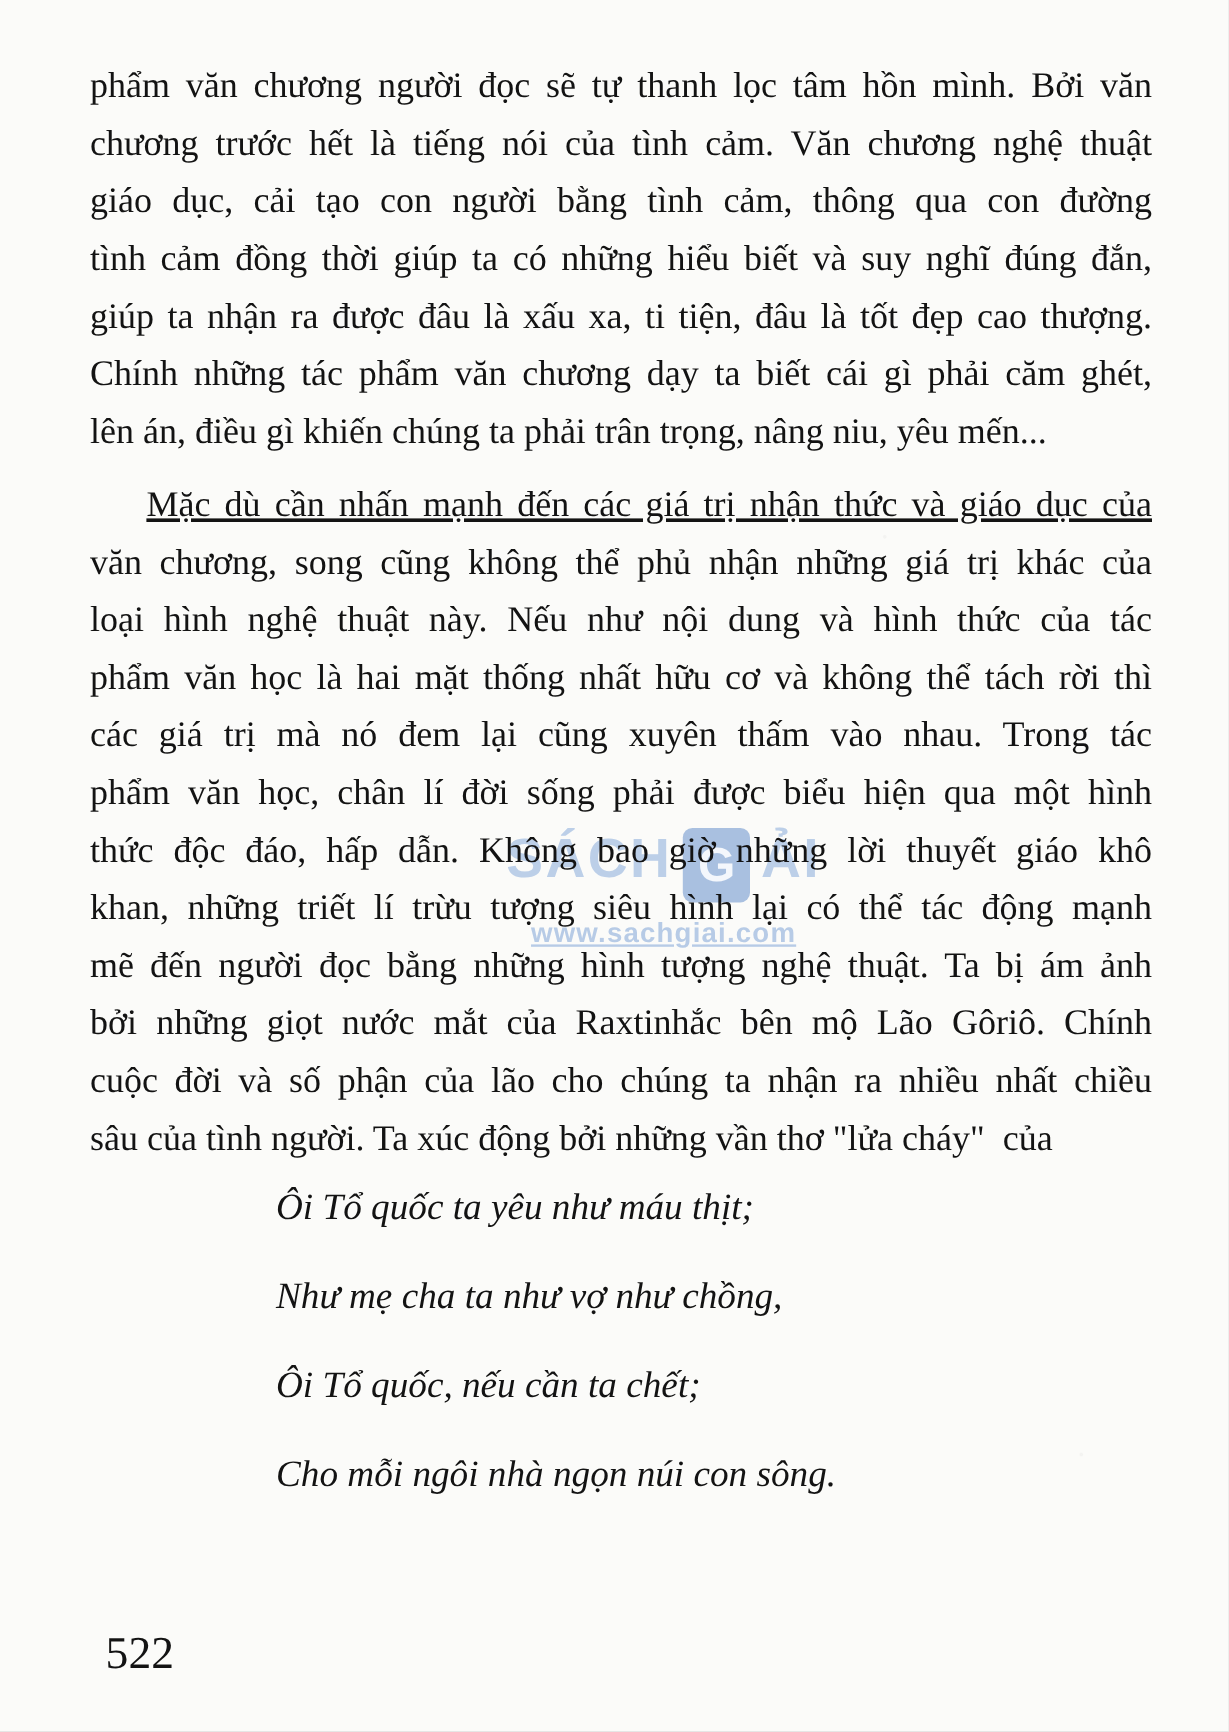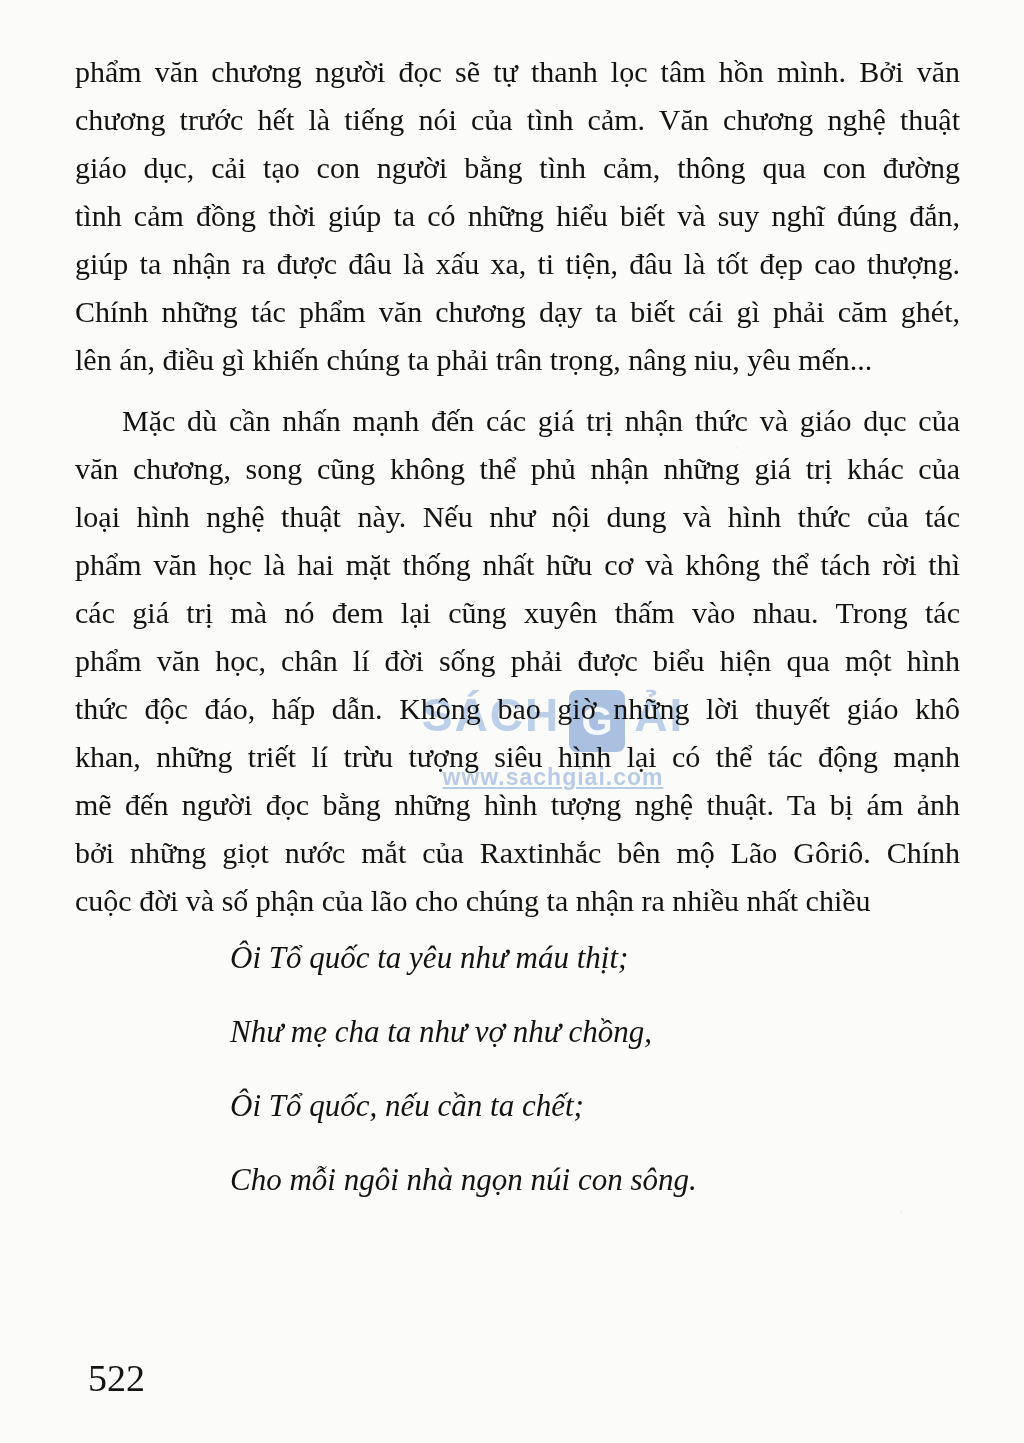--- a/index.html
+++ b/index.html
@@ -87,20 +87,21 @@
     white-space: pre-wrap;
   }
   .para .line:last-child {
     text-align-last: left;
   }
   .para-2 {
     margin-top: 13px;
   }
   .para-2 .line:first-child {
     text-indent: 47px;
+    text-decoration: underline;
   }
 
   
   .poem {
     margin-top: -4px;
     padding-left: 155px;
   }
   .poem .poem-line {
     font-style: italic;
     font-size: 31px;
@@ -148,20 +149,21 @@
         <div class="line">văn chương, song cũng không thể phủ nhận những giá trị khác của</div>
         <div class="line">loại hình nghệ thuật này. Nếu như nội dung và hình thức của tác</div>
         <div class="line">phẩm văn học là hai mặt thống nhất hữu cơ và không thể tách rời thì</div>
         <div class="line">các giá trị mà nó đem lại cũng xuyên thấm vào nhau. Trong tác</div>
         <div class="line">phẩm văn học, chân lí đời sống phải được biểu hiện qua một hình</div>
         <div class="line">thức độc đáo, hấp dẫn. Không bao giờ những lời thuyết giáo khô</div>
         <div class="line">khan, những triết lí trừu tượng siêu hình lại có thể tác động mạnh</div>
         <div class="line">mẽ đến người đọc bằng những hình tượng nghệ thuật. Ta bị ám ảnh</div>
         <div class="line">bởi những giọt nước mắt của Raxtinhắc bên mộ Lão Gôriô. Chính</div>
         <div class="line">cuộc đời và số phận của lão cho chúng ta nhận ra nhiều nhất chiều</div>
+        <div class="line">sâu của tình người. Ta xúc động bởi những vần thơ "lửa cháy"  của</div>
       </div>
     <div class="poem">
         <div class="poem-line">Ôi Tổ quốc ta yêu như máu thịt;</div>
         <div class="poem-line">Như mẹ cha ta như vợ như chồng,</div>
         <div class="poem-line">Ôi Tổ quốc, nếu cần ta chết;</div>
         <div class="poem-line">Cho mỗi ngôi nhà ngọn núi con sông.</div>
       </div>
   </div>
 
   <div class="page-number">522</div>

